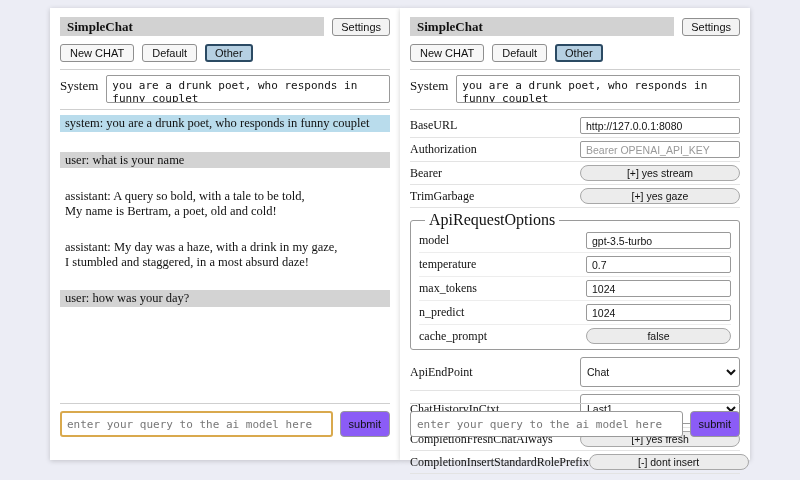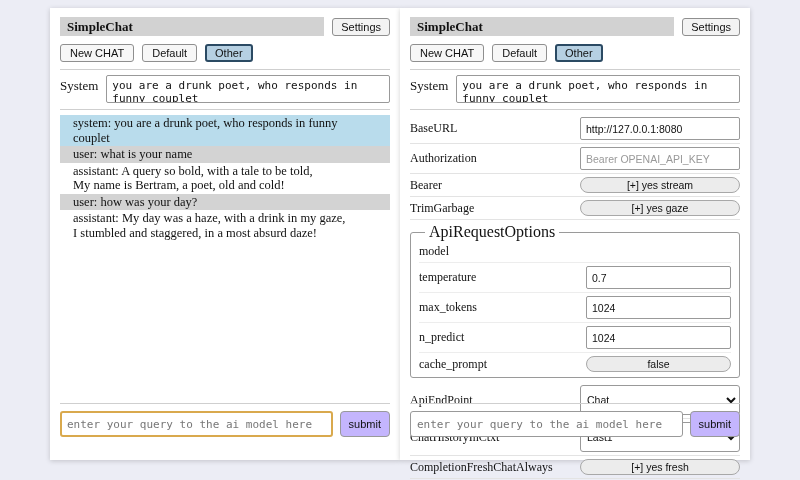--- a/index.html
+++ b/index.html
@@ -21,39 +21,39 @@
   .toolbar{display:flex;gap:8px;margin:8px 0 7px}
   .tbtn{font:11px "Liberation Sans",sans-serif;padding:2px 9px;background:#f7f7f7;border:1px solid #8f8f8f;
         border-radius:3px;color:#111}
   .tbtn.active{background:var(--active-tab-bg);border:2px solid var(--active-tab-border);padding:1px 8px}
   hr{border:0;border-top:1px solid #cfcfcf;margin:4px 0}
   .system-row{display:flex;margin:5px 0 6px}
   .system-row .lbl{padding-top:3px;font-size:13px}
   .system-input{flex:1;margin-left:8px;height:28px;resize:none;font:11px "DejaVu Sans Mono",monospace;
         border:1px solid var(--border-gray);border-radius:2px;padding:3px 5px;overflow:hidden;color:#111}
   .messages{margin-top:5px}
-  .msg{font-size:12.5px;line-height:1.16;padding:1px 13px;margin-bottom:0;white-space:pre-line}
+  .msg{font-size:12.5px;line-height:1.16;padding:1px 5px;margin-bottom:20px;white-space:pre-line}
   .msg-system{background:var(--msg-system-bg)}
   .msg-user{background:var(--msg-user-bg)}
   .msg-assistant{background:#fff}
   .querybar{position:absolute;left:10px;right:10px;bottom:23px}
   .querybar hr{margin:0 0 7px}
   .queryrow{display:flex;align-items:stretch}
   .query-input{flex:1;font:11px "DejaVu Sans Mono",monospace;padding:5px 6px;height:26px;
         border:1px solid var(--border-gray);border-radius:3px;color:#111}
   .query-input.accent{border:2px solid var(--query-accent-border);padding:4px 5px}
   .query-input::placeholder{color:#777}
-  .submit-btn{margin-left:7px;font:11px "Liberation Sans",sans-serif;padding:0 8px;background:#c4b5fd;
+  .submit-btn{margin-left:7px;font:11px "Liberation Sans",sans-serif;padding:0 8px;background:#8b5cf6;
         border:1px solid var(--border-gray);border-radius:4px;color:#111}
   .settings{margin-top:2px}
   .srow{display:flex;align-items:center;justify-content:space-between;padding:3px 0;border-bottom:1px solid #e3e3e3}
   .slabel{font-size:12px;white-space:nowrap}
   .sctl{width:160px;flex:0 0 160px}
   input.sctl{font:10.5px "Liberation Sans",sans-serif;border:1px solid var(--border-gray);border-radius:2px;
-        padding:2px 5px;height:23px;color:#111}
+        padding:2px 5px;height:17px;color:#111}
   input.sctl::placeholder{color:#999}
   button.sctl{font:10.5px "Liberation Sans",sans-serif;background:var(--control-bg);
         border:1px solid #a8a8a8;border-radius:8px;height:16px;color:#111}
   select.sctl{font:10.5px "Liberation Sans",sans-serif;height:30px;border:1px solid var(--border-gray);
         border-radius:3px;background:#fff;padding:0 2px;color:#111}
   fieldset.apireq{border:1px solid #9a9a9a;border-radius:3px;margin:3px 0 4px;padding:0 8px 2px}
   fieldset.apireq legend{font-size:16px;padding:0 4px;margin-left:6px}
   fieldset.apireq .sctl{width:145px;flex:0 0 145px}
   fieldset.apireq .srow{border-bottom:1px solid #ededed}
   fieldset.apireq .srow:last-child{border-bottom:none}
@@ -79,23 +79,23 @@
     <div class="system-row">
       <span class="lbl">System</span>
       <textarea class="system-input" spellcheck="false" style="">you are a drunk poet, who responds in funny couplet</textarea>
     </div>
     <hr>
     <div class="messages">
         <div class="msg msg-system">system: you are a drunk poet, who responds in funny couplet</div>
         <div class="msg msg-user">user: what is your name</div>
         <div class="msg msg-assistant">assistant: A query so bold, with a tale to be told,
 My name is Bertram, a poet, old and cold!</div>
-        <div class="msg msg-user">user: how was your day?</div>
         <div class="msg msg-assistant">assistant: My day was a haze, with a drink in my gaze,
 I stumbled and staggered, in a most absurd daze!</div>
+        <div class="msg msg-user">user: how was your day?</div>
       </div>
     <div class="querybar">
       <hr>
       <div class="queryrow">
         <input class="query-input accent" placeholder="enter your query to the ai model here" style="">
         <button class="submit-btn">submit</button>
       </div>
     </div>
   </section>
 
@@ -134,20 +134,21 @@
           <div class="srow">
             <span class="slabel">TrimGarbage</span>
             <button class="sctl sctl-button">[+] yes gaze</button>
           </div>
         </div>
       <fieldset class="apireq">
         <legend>ApiRequestOptions</legend>
         <div>
             <div class="srow">
               <span class="slabel">model</span>
+              <input class="sctl sctl-input" value="gpt-3.5-turbo" style="">
             </div>
             <div class="srow">
               <span class="slabel">temperature</span>
               <input class="sctl sctl-input" value="0.7" style="">
             </div>
             <div class="srow">
               <span class="slabel">max_tokens</span>
               <input class="sctl sctl-input" value="1024" style="">
             </div>
             <div class="srow">

